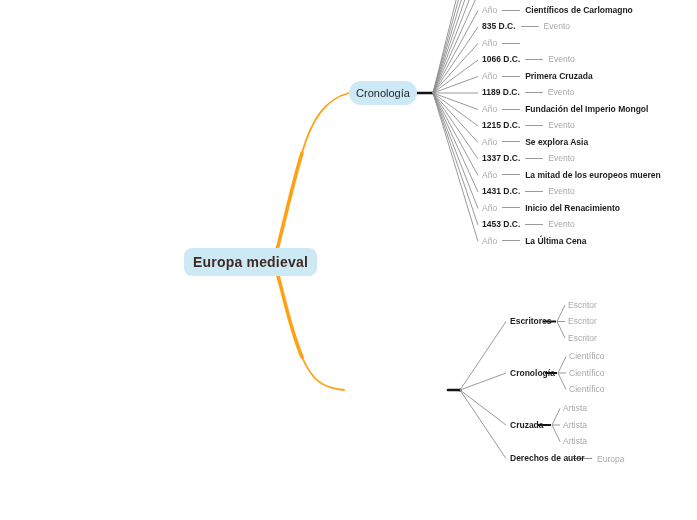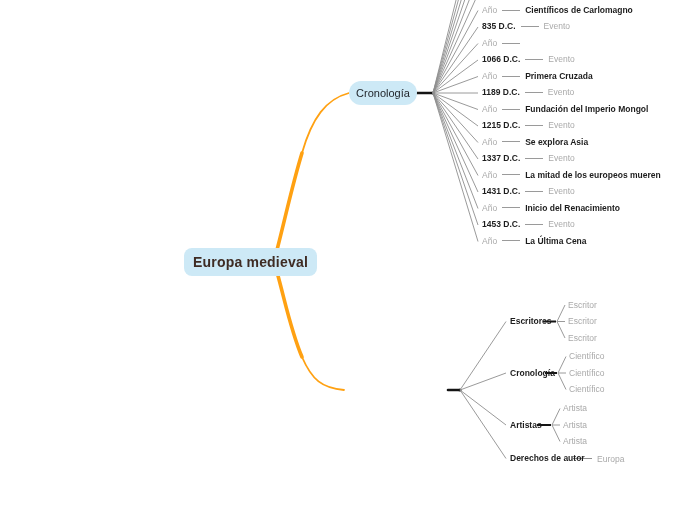--- a/index.html
+++ b/index.html
@@ -233,21 +233,21 @@
   <div class="glabel g0p">Escritores</div>
   <div class="gchild g0c0">Escritor</div>
   <div class="gchild g0c1">Escritor</div>
   <div class="gchild g0c2">Escritor</div>
 
   <div class="glabel g1p">Cronología</div>
   <div class="gchild g1c0">Científico</div>
   <div class="gchild g1c1">Científico</div>
   <div class="gchild g1c2">Científico</div>
 
-  <div class="glabel g2p">Artistas</div>
+  <div class="glabel g2p">Cruzada</div>
   <div class="gchild g2c0">Artista</div>
   <div class="gchild g2c1">Artista</div>
   <div class="gchild g2c2">Artista</div>
 
   <div class="glabel g3p">Derechos de autor</div>
   <div class="gchild g3c0">Europa</div>
 
 </div>
 
 </body></html>

